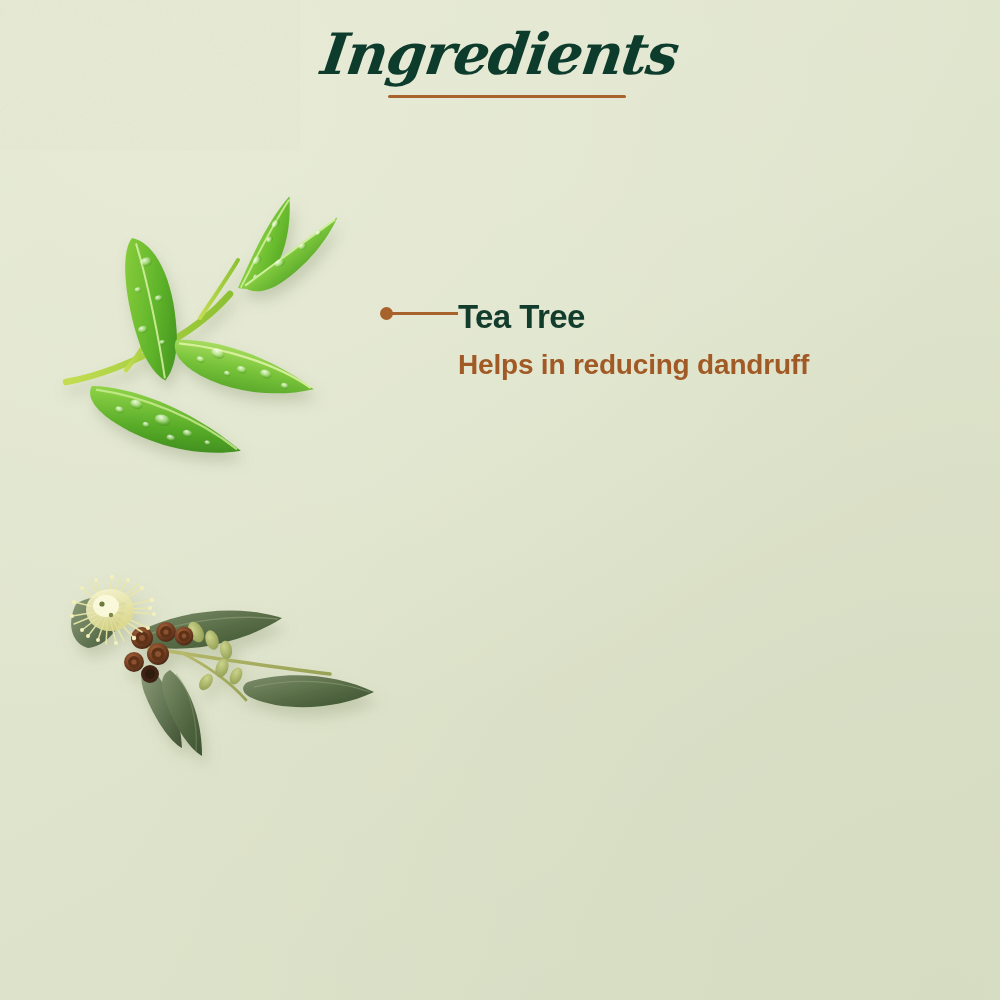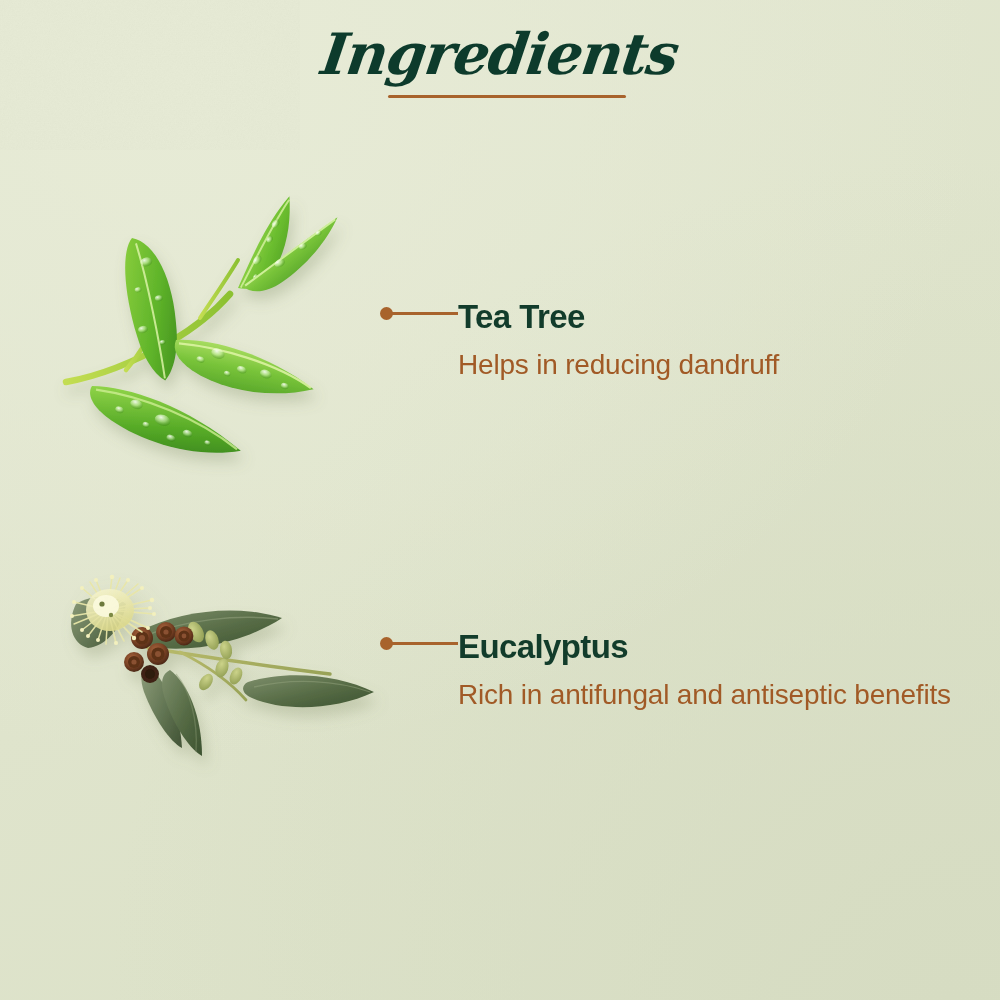--- a/index.html
+++ b/index.html
@@ -95,21 +95,21 @@
     font-weight:700;
     letter-spacing:-0.6px;
     color:#123c2b;
     line-height:1;
     white-space:nowrap;
   }
   .desc {
     margin-left:78px;
     margin-top:14px;
     font-size:28px;
-    font-weight:400;
+    font-weight:700;
     color:#a15a26;
     line-height:1.26;
     max-width:520px;
     letter-spacing:-0.2px;
   }
 </style>
 </head>
 <body>
 
 <div id="poster">
@@ -391,23 +391,15 @@
             </g>
             <ellipse cx="2" cy="0" rx="24" ry="21" fill="url(#blossomG)" opacity=".92"></ellipse>
             <ellipse cx="-2" cy="-4" rx="13" ry="11" fill="#fdfce2" opacity=".85"></ellipse>
             <circle cx="-6" cy="-6" r="2.6" fill="#6d7a3c"></circle>
             <circle cx="3" cy="5" r="2.2" fill="#7d8a45"></circle>
           </g>
         </g>
       </svg>
     </div>
 
-    <div class="copy" id="copy-euc">
-      <div class="marker">
-        <span class="dot"></span>
-        <span class="line"></span>
-      </div>
-      <div class="heading">Eucalyptus</div>
-      <div class="desc">Rich in antifungal and antiseptic benefits</div>
-    </div>
   </div>
 
 </div>
 
 </body></html>

